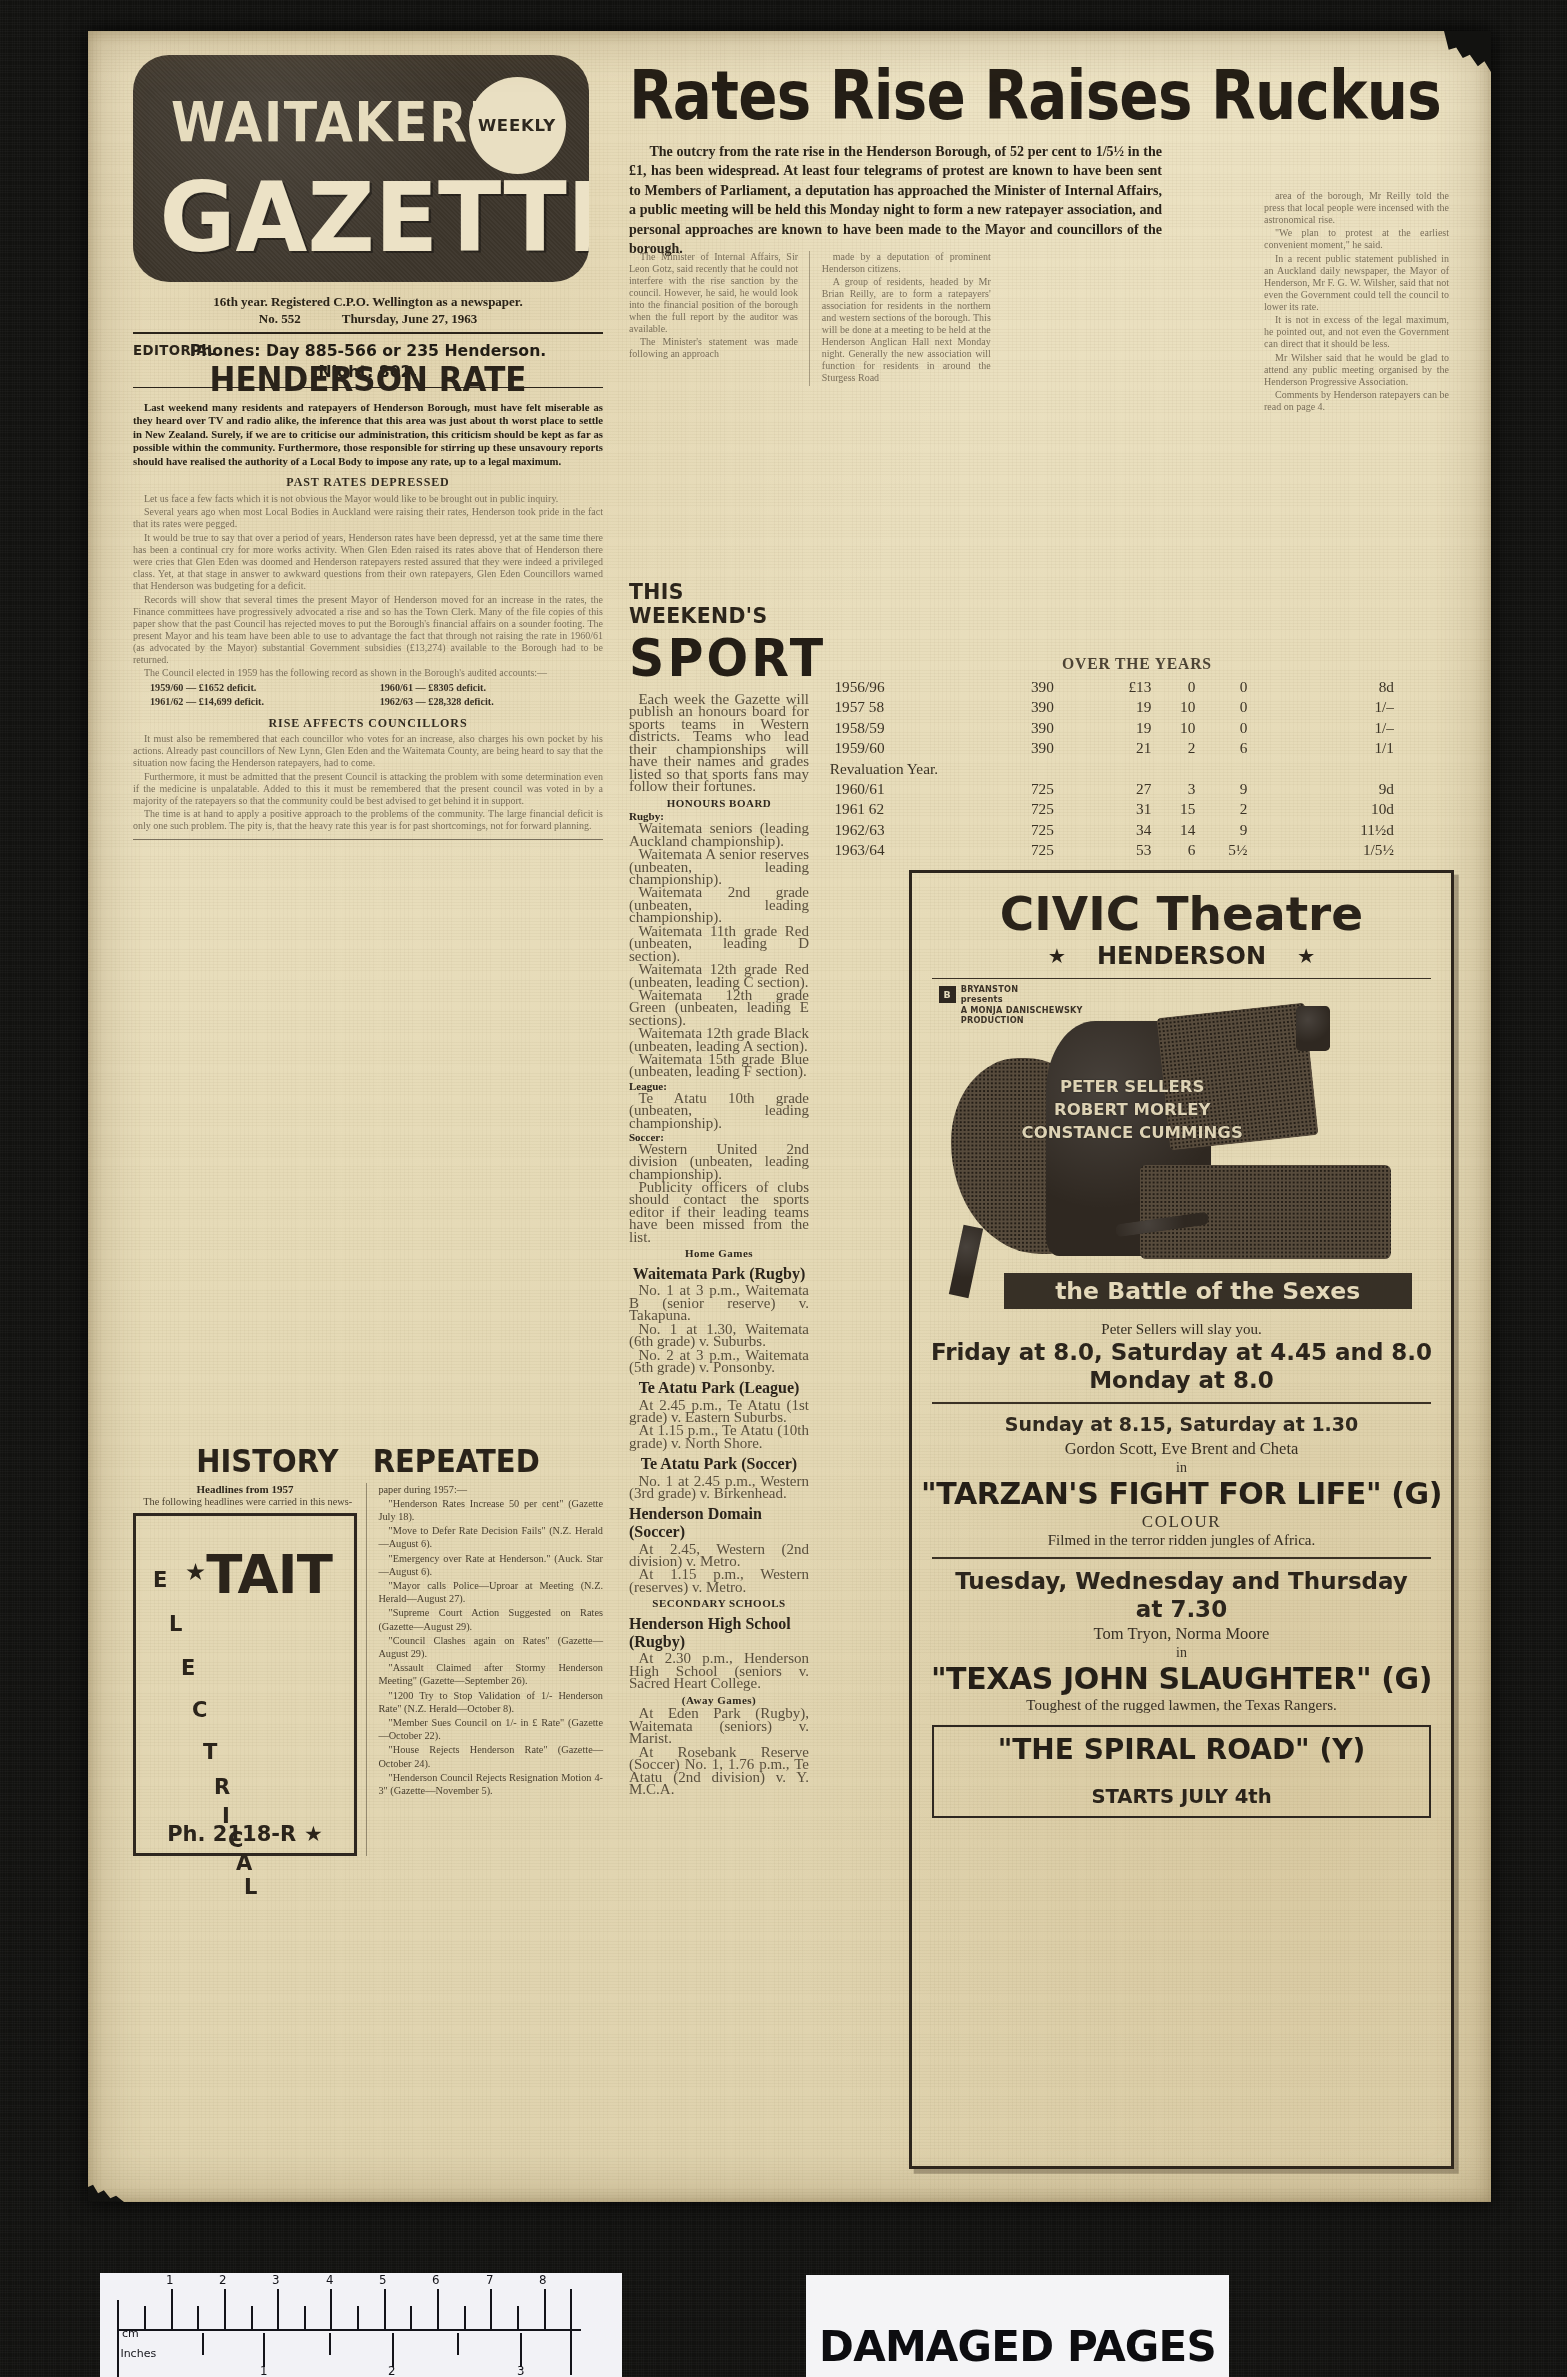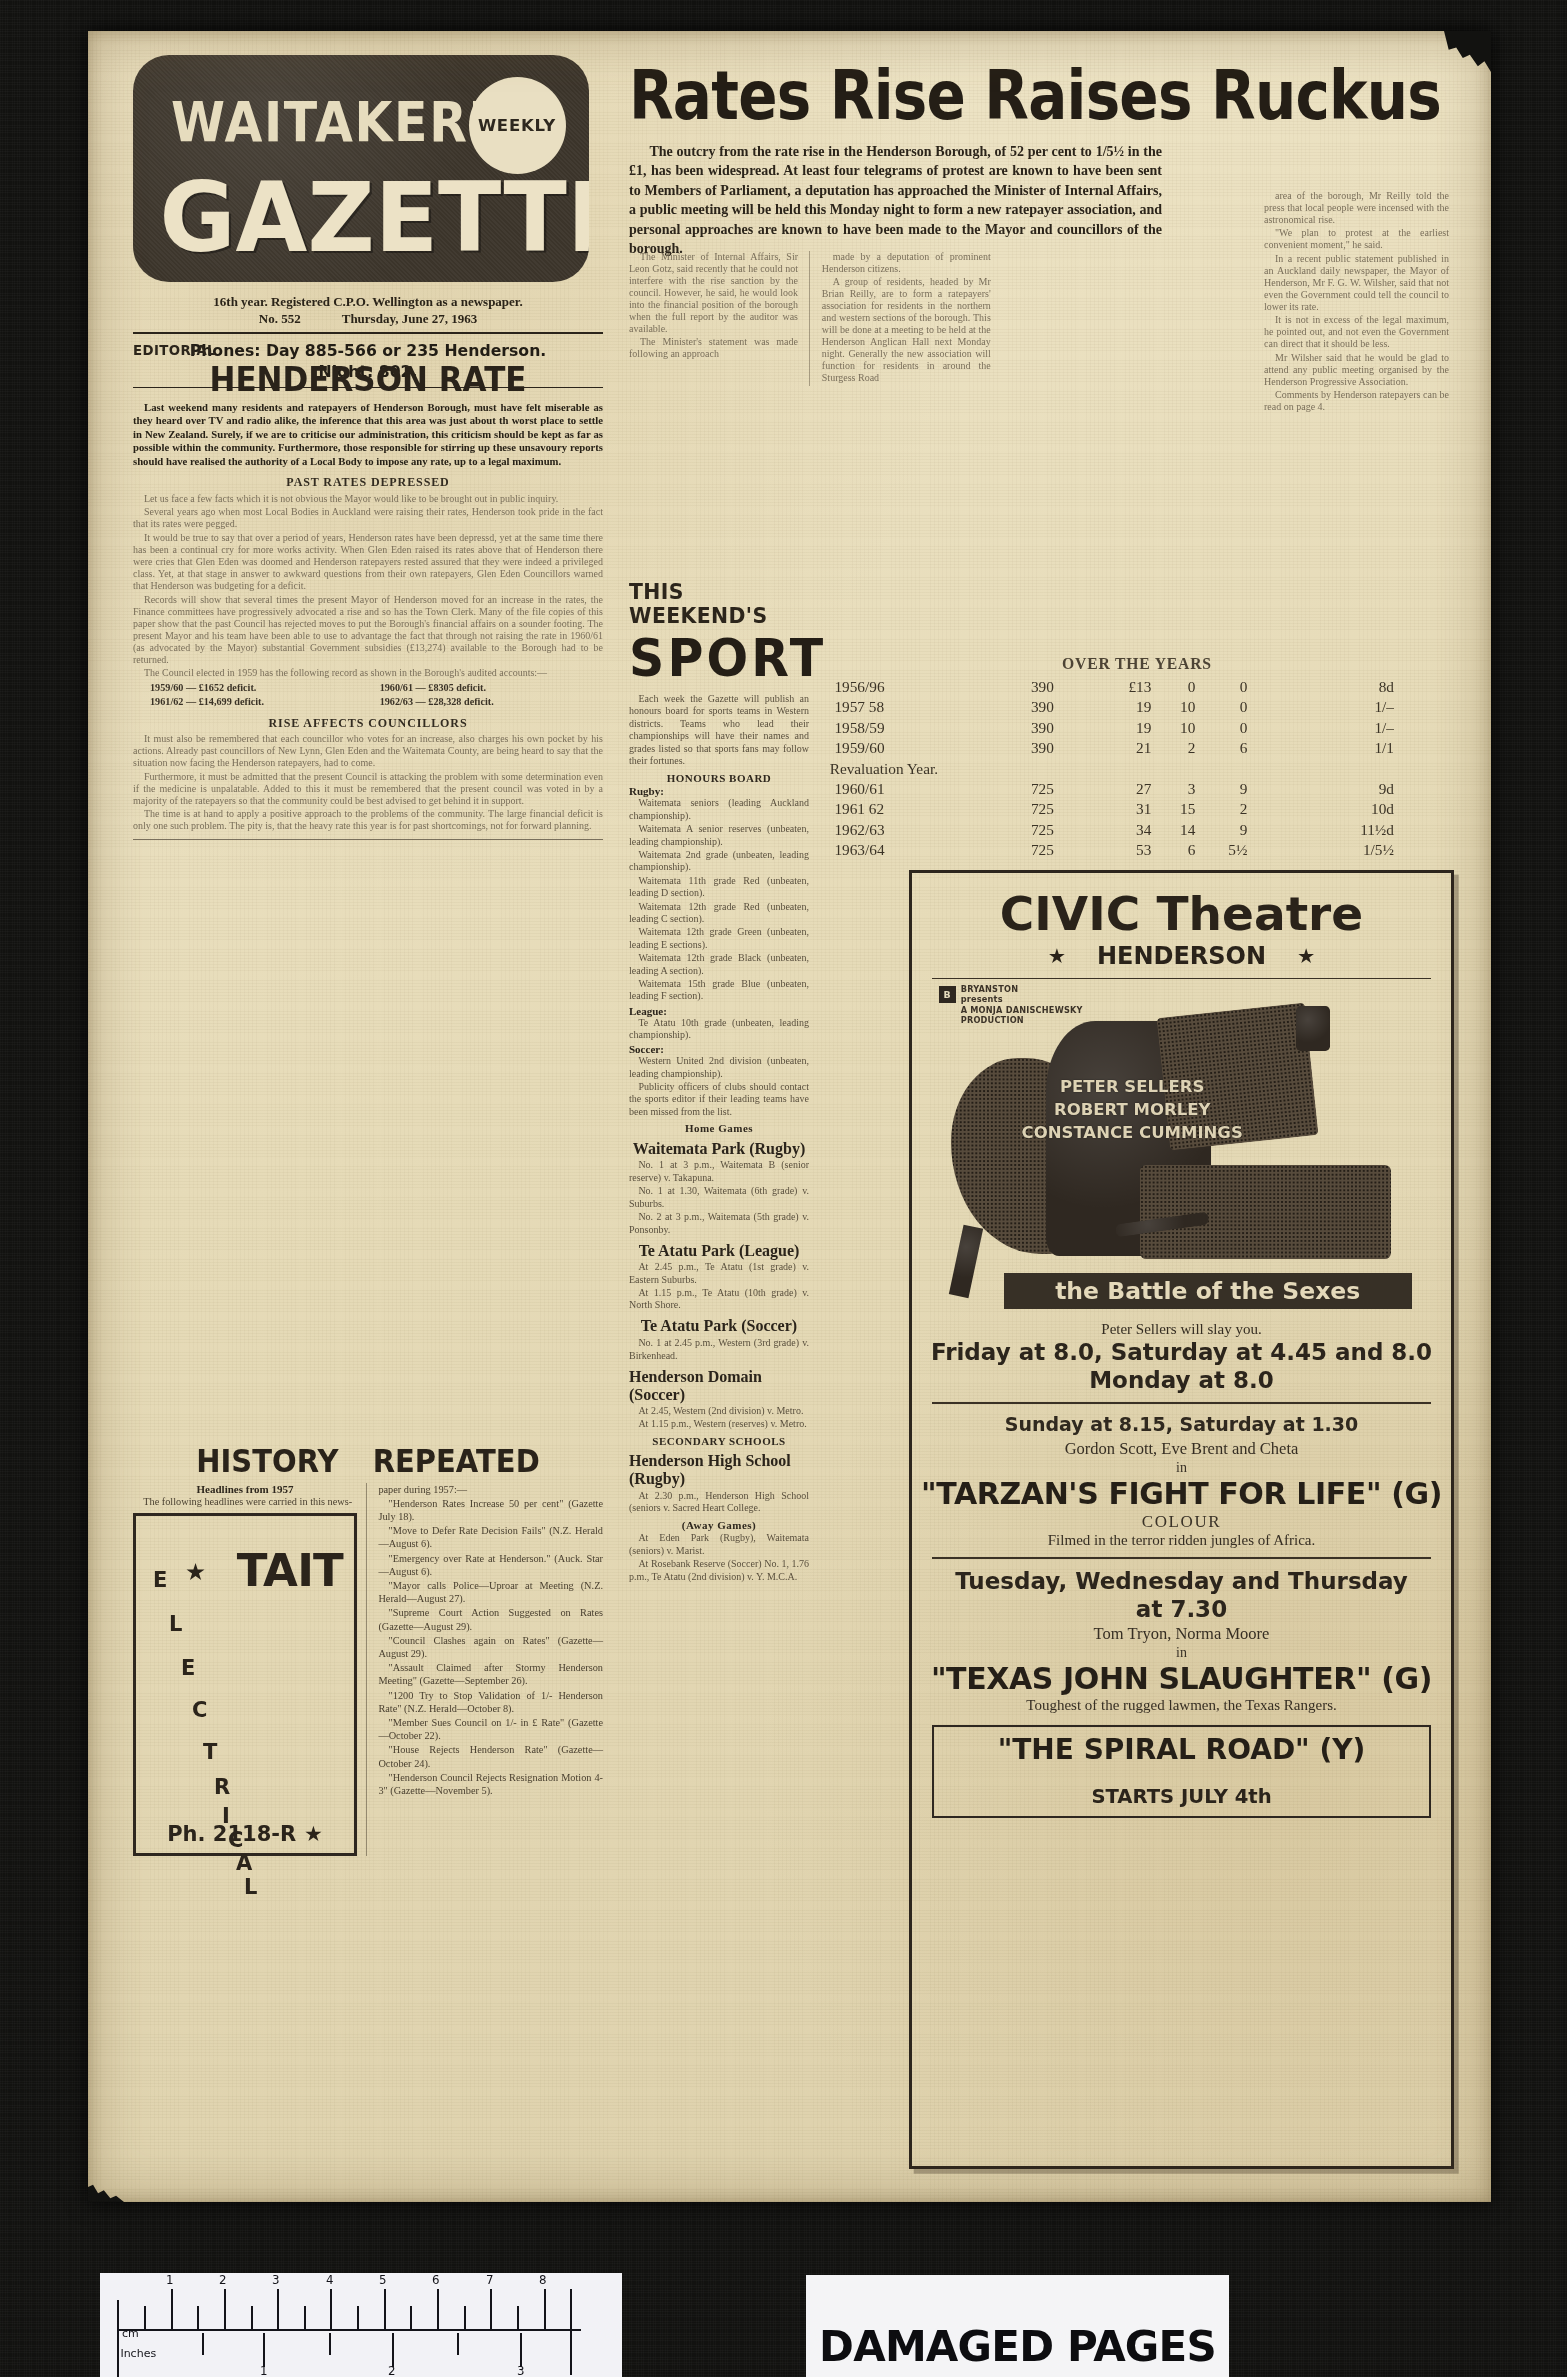--- a/index.html
+++ b/index.html
@@ -147,22 +147,22 @@
   }
   .hist-txt{font-size:10.3px;line-height:13.3px;color:#4a4030;text-align:justify;}
   .hist-txt p{margin:0 0 0.8px;text-indent:10.2px;}
 
   
   #tait-ad{
     margin-top:4.7px;width:218px;height:337px;
     border:3.1px solid #2e2720;position:relative;background:transparent;
   }
   #tait-word{
-    position:absolute;right:11px;top:28px;
-    font-family:"DejaVu Sans", sans-serif;font-weight:700;font-size:45px;
+    position:absolute;right:22px;top:28px;
+    font-family:"DejaVu Sans", sans-serif;font-weight:700;font-size:53px;
     letter-spacing:-0.8px;color:#2b241b;
   }
   #tait-star{
     position:absolute;left:49px;top:45px;font-size:23.5px;color:#2b241b;line-height:1;
   }
   .elec-letter{
     position:absolute;font-family:"DejaVu Sans", sans-serif;font-weight:700;
     font-size:21px;color:#2b241b;
   }
   #tait-phone{
@@ -195,21 +195,21 @@
   #sport{position:absolute;left:541px;top:549px;width:180px;}
   #sport-kicker{
     font-family:"DejaVu Sans", sans-serif;font-weight:700;
     font-size:20.4px;color:#2c251b;letter-spacing:0.4px;
   }
   #sport-title{
     font-family:"DejaVu Sans", sans-serif;font-weight:700;
     font-size:49px;letter-spacing:3.1px;color:#241e16;
     text-align:center;transform:scaleY(1.05);margin:1.6px 0 6.3px;
   }
-  .sport-txt{font-size:10px;line-height:12.5px;color:#4b4131;text-align:justify;}
+  .sport-txt{font-size:15px;line-height:12.5px;color:#4b4131;text-align:justify;}
   .sport-txt p{margin:0 0 0.8px;text-indent:9.4px;}
   .sec-head{
     text-align:center;font-weight:700;font-size:11px;margin:3.9px 0 1.6px;
     letter-spacing:0.5px;color:#2f281e;font-family:"Liberation Serif", serif;
   }
   .cat-head{font-weight:700;font-size:11px;color:#2b241b;margin-top:1.6px;}
   .venue-head{
     text-align:center;font-weight:700;font-size:16px;color:#2b241b;margin:5.5px 0 1.6px;
   }
 

